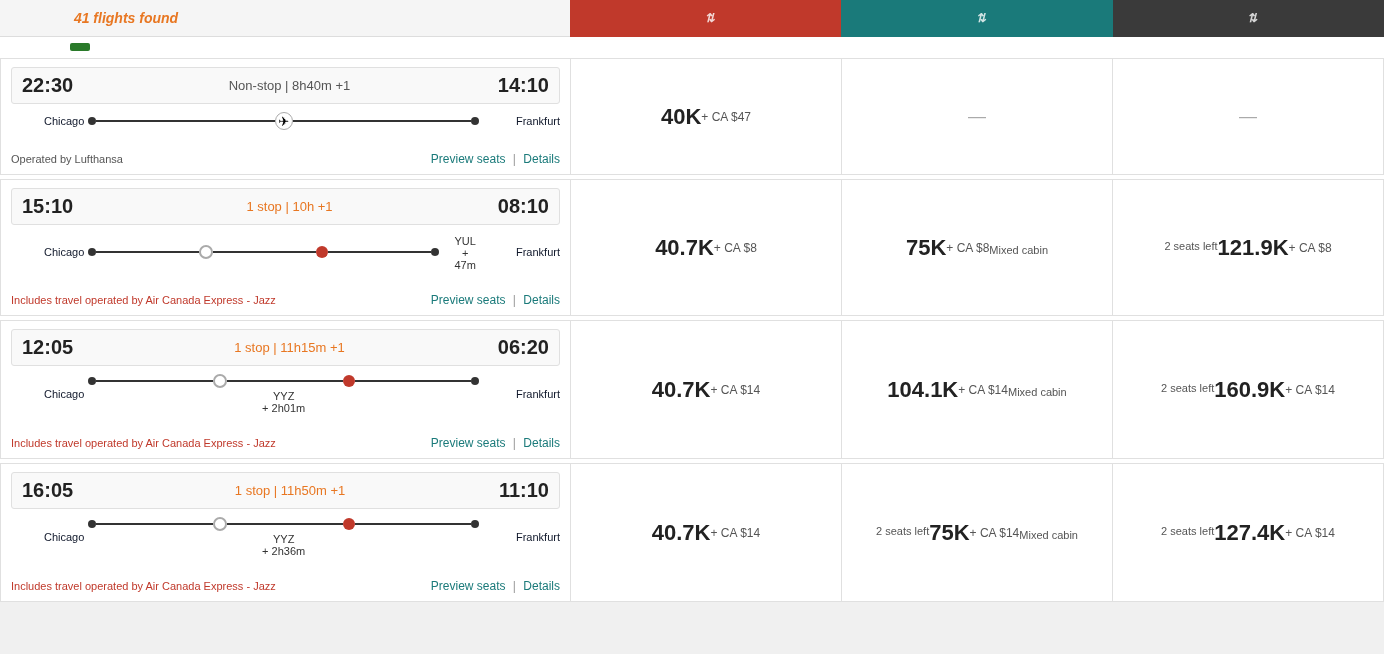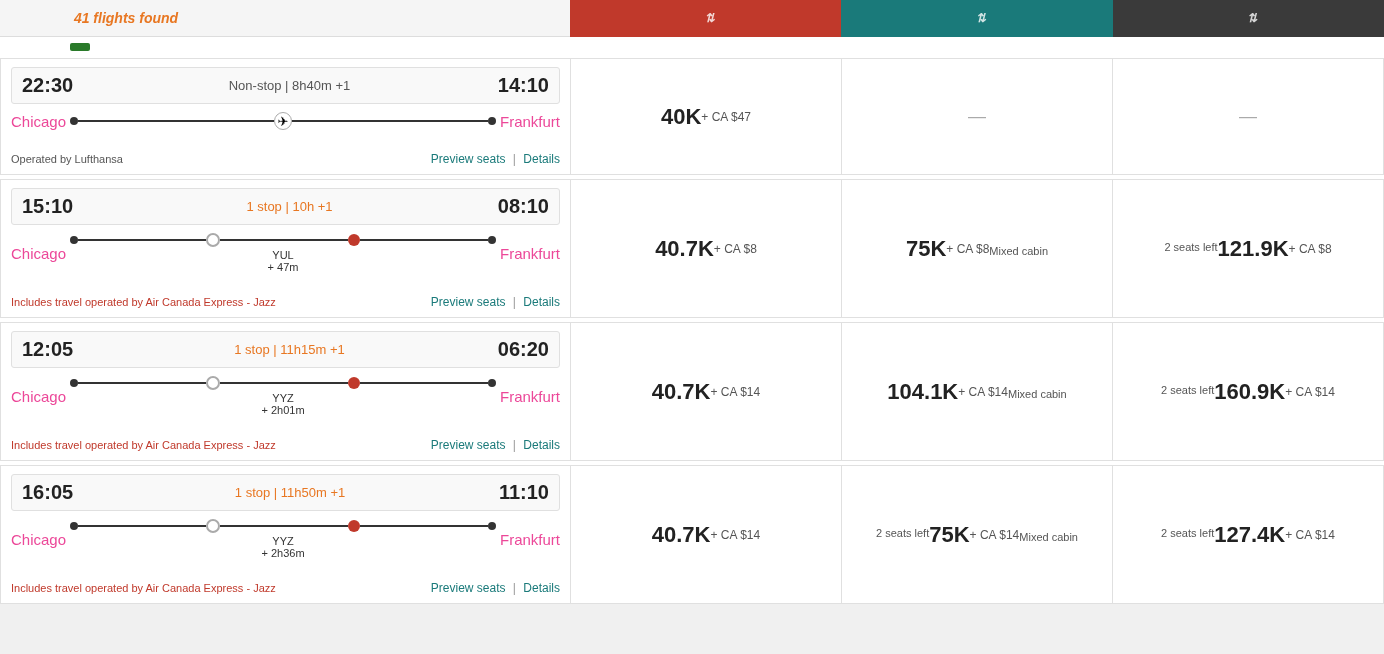--- a/index.html
+++ b/index.html
@@ -103,22 +103,23 @@
     }
 
     .route-bar {
       display: flex;
       justify-content: space-between;
       align-items: center;
       margin-bottom: 4px;
       padding: 2px 0;
     }
     .city-label {
-      font-size: 15px;
-      color: #ec4899;
+      font-size: 11px;
+      color: #0f172a;
+      margin-left: 33px;
     }
     .dot {
       width: 8px; height: 8px;
       background: #333;
       border-radius: 50%;
       display: inline-block;
     }
     .line-segment {
       flex: 1;
       height: 2px;
@@ -290,21 +291,21 @@
       <div class="flight-info">
         <div class="time-bar">
           <span class="time-depart">15:10</span>
           <span class="stop-info " style="color:#e87722;">1 stop | 10h +1</span>
           <span class="time-arrive">08:10</span>
         </div>
         <div class="route-bar">
           <span class="city-label">Chicago</span>
           <div class="route-middle">
 
-      <div style="display:flex;flex-direction:column;width:100%;">
+      <div style="display:flex;width:100%;gap:12px;">
         <div class="route-line-full" style="display:flex;align-items:center;width:100%;">
           <span class="dot"></span>
           <div class="line-segment"></div>
           <span style="display:inline-flex;align-items:center;justify-content:center;width:14px;height:14px;border:2px solid #aaa;border-radius:50%;background:#fff;"></span>
           <div class="line-segment"></div>
           <span style="display:inline-flex;align-items:center;justify-content:center;width:12px;height:12px;background:#c0392b;border-radius:50%;"></span>
           <div class="line-segment"></div>
           <span class="dot"></span>
         </div>
         <div style="display:flex;justify-content:center;margin-top:2px;">

